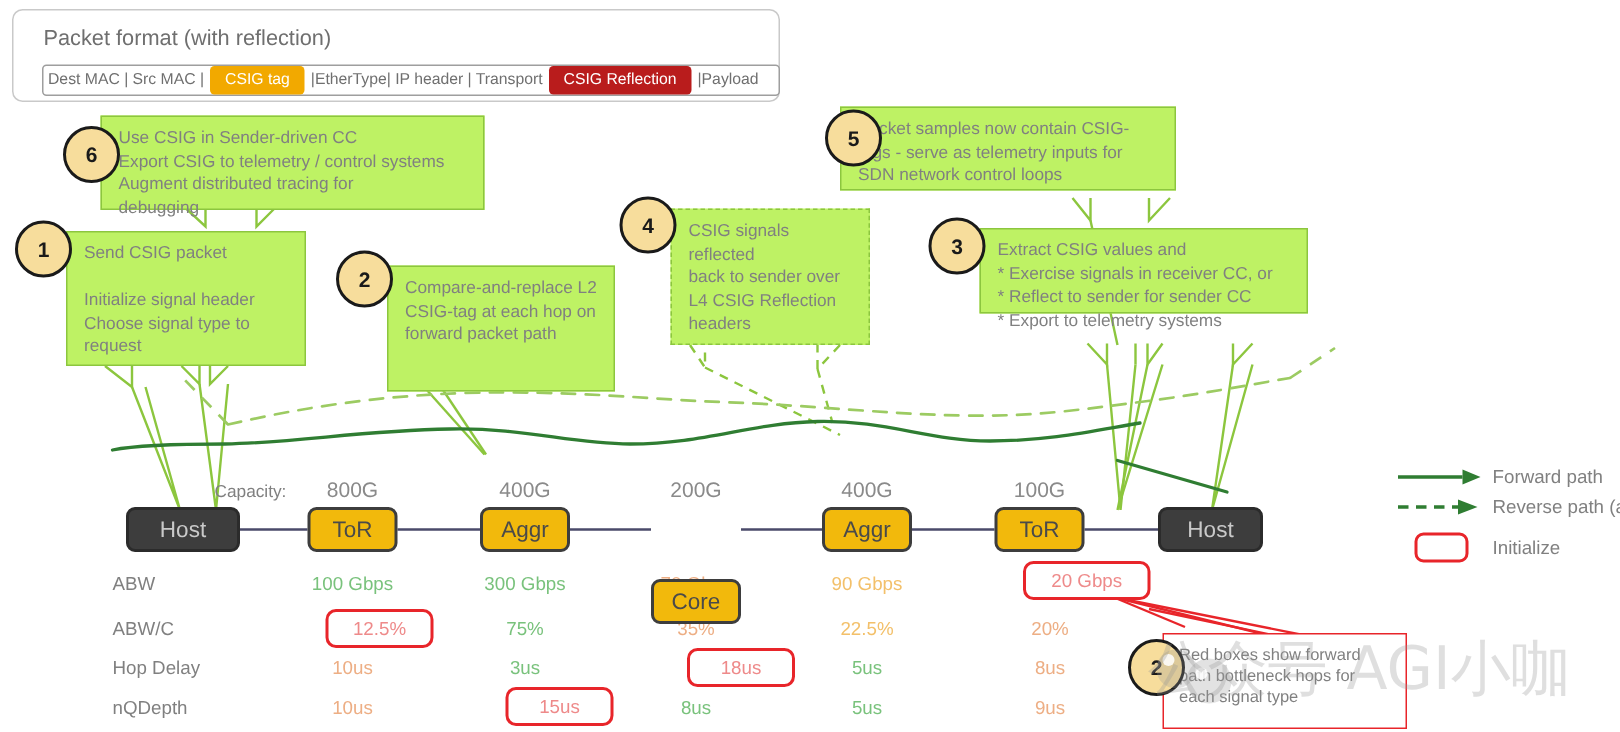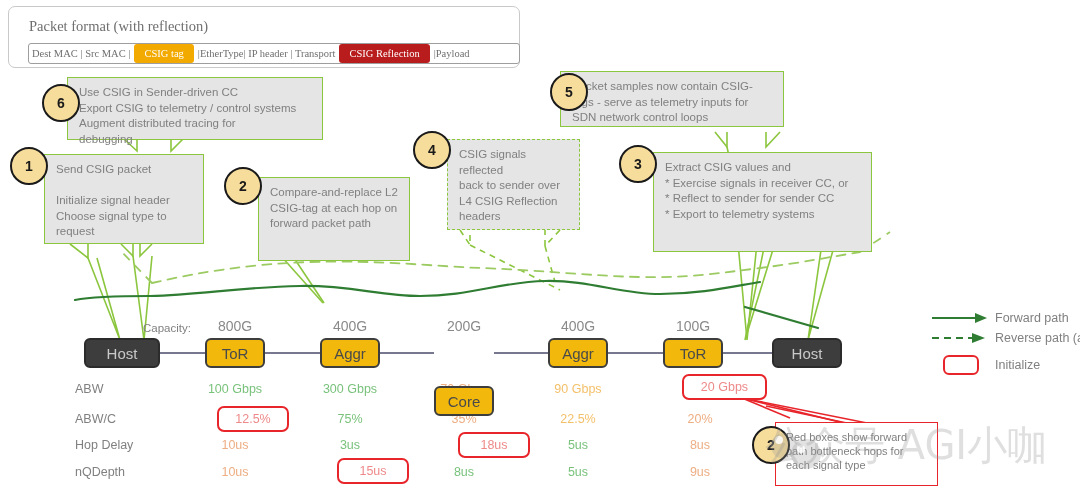--- a/index.html
+++ b/index.html
@@ -13,21 +13,20 @@
 
   
   .layer{position:absolute;left:0;top:0;width:1080px;height:488px;}
   svg.layer{pointer-events:none;}
 
   
   .pkt-panel{
     position:absolute;left:8px;top:6px;width:512px;height:62px;
     border:1px solid #c9c9c9;border-radius:7px;background:#fff;
     box-sizing:border-box;
-    font-family:Liberation Serif, serif;
   }
   .pkt-title{
     position:absolute;left:20px;top:11px;font-size:14.5px;color:#6f6f6f;
     white-space:nowrap;
   }
   .pkt-strip{
     position:absolute;left:19px;top:36px;width:492px;height:21px;
     border:1px solid #9e9e9e;border-radius:3px;background:#fff;
     box-sizing:border-box;display:flex;align-items:center;
     font-size:10.5px;color:#6f6f6f;white-space:nowrap;
@@ -36,21 +35,21 @@
   .pkt-seg.hl{
     background:#F2A900;color:#fff;border-radius:3px;height:19px;
     display:inline-flex;align-items:center;justify-content:center;
     padding:0 10px;margin:0 1px;
   }
   .pkt-seg.hl.green{background:#b91c1c;}
 
   
   .callout{
     position:absolute;box-sizing:border-box;
-    border:1.6px solid #8CC63E;background:#e5e5e5;
+    border:1.6px solid #8CC63E;background:#bef264;
     font-size:11.5px;line-height:15.5px;color:#808080;
     padding:7px 8px 6px 11px;white-space:pre-line;
   }
   .callout.dashed{border-style:dashed;border-width:1.8px;}
   .badge{
     position:absolute;width:34px;height:34px;border-radius:50%;
     background:#F7DD9C;border:2px solid #1a1a1a;
     display:flex;align-items:center;justify-content:center;
     font-size:14px;font-weight:bold;color:#1a1a1a;z-index:30;
   }
@@ -230,21 +229,21 @@
 back to sender over
 L4 CSIG Reflection
 headers</div>
 
   <div class="badge" style="left:550px;top:73px;">5</div>
   <div class="callout" style="left:560px;top:71px;width:224px;height:56px;">Packet samples now contain CSIG-
 tags - serve as telemetry inputs for
 SDN network control loops</div>
 
   <div class="badge" style="left:619px;top:145px;">3</div>
-  <div class="callout" style="left:653px;top:152px;width:219px;height:100px;">Extract CSIG values and
+  <div class="callout" style="left:653px;top:152px;width:219px;height:57px;">Extract CSIG values and
 * Exercise signals in receiver CC, or
 * Reflect to sender for sender CC
 * Export to telemetry systems</div>
 
   <div class="cap-label" style="left:143px;top:322px;">Capacity:</div>
 
   <div class="cap-val" style="left:195px;top:318px;width:80px;">800G</div>
   <div class="cap-val" style="left:310px;top:318px;width:80px;">400G</div>
   <div class="cap-val" style="left:424px;top:318px;width:80px;">200G</div>
   <div class="cap-val" style="left:538px;top:318px;width:80px;">400G</div>

